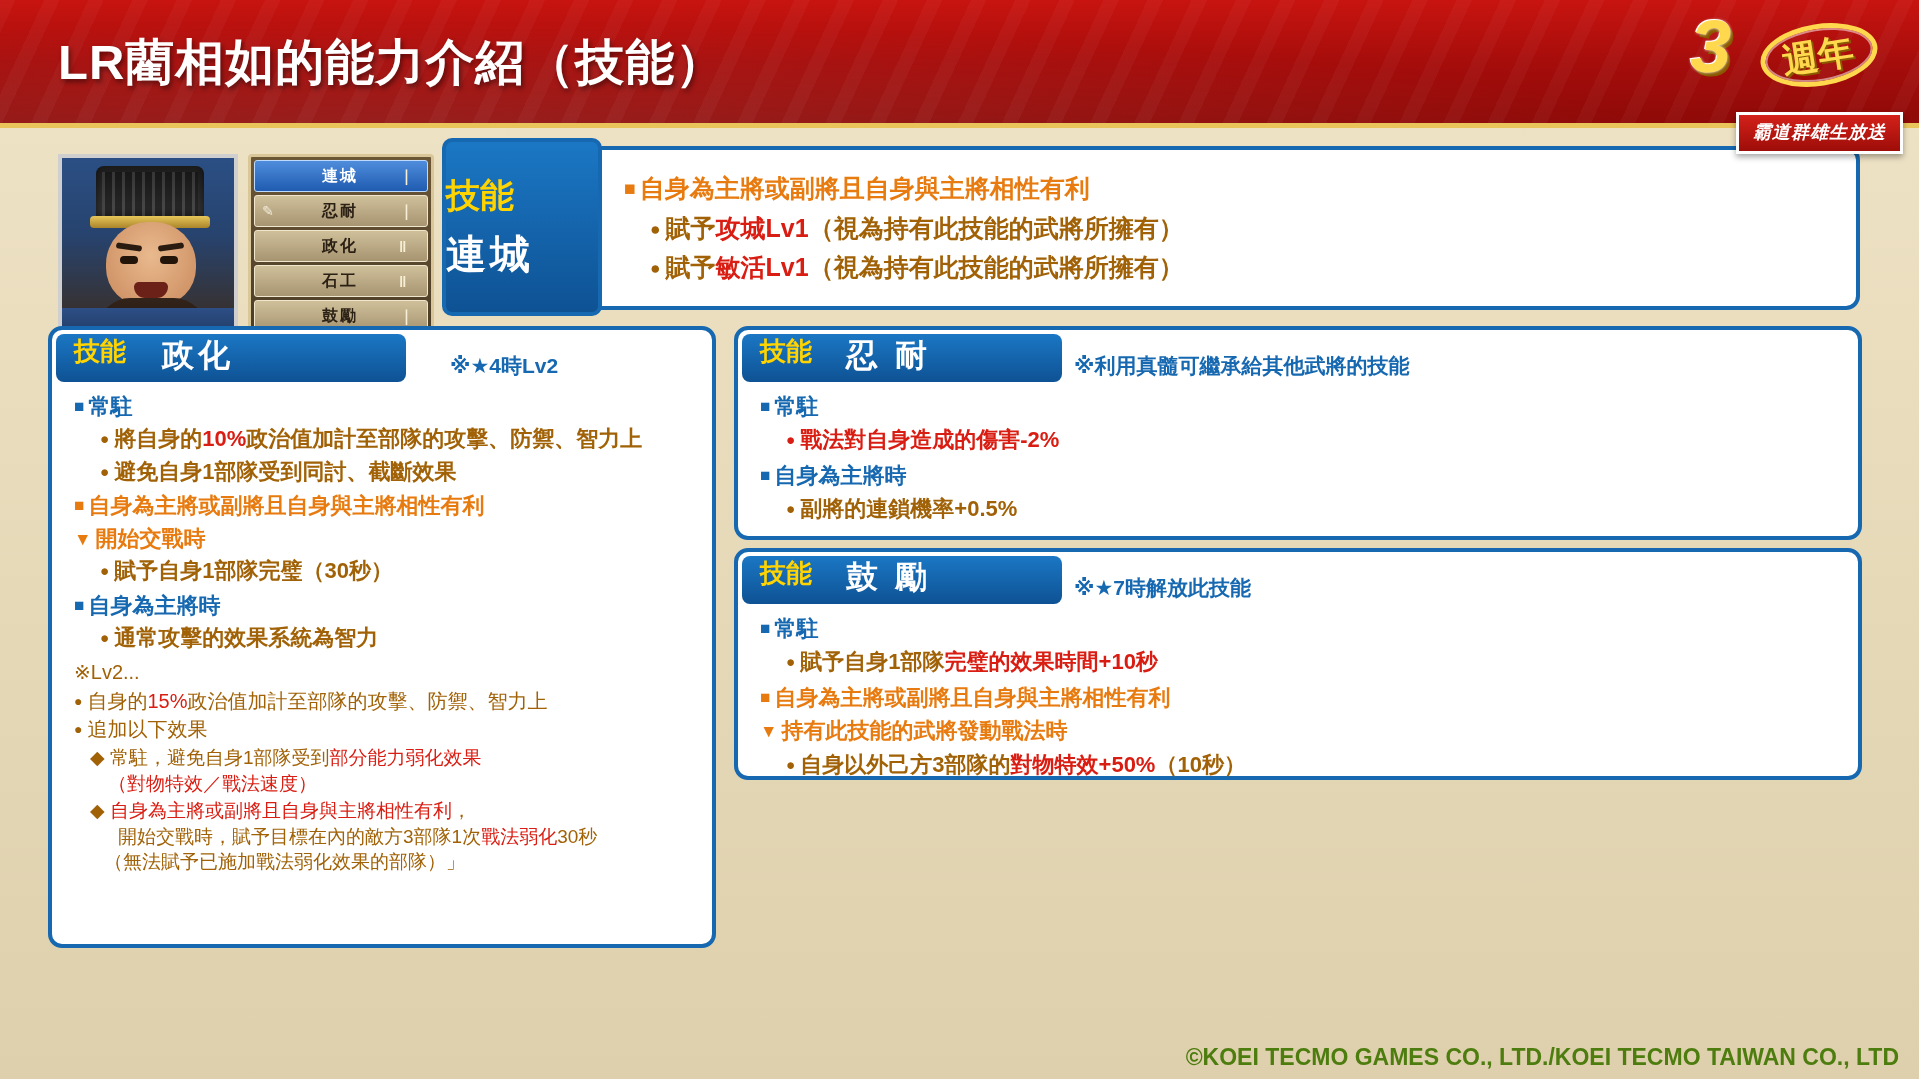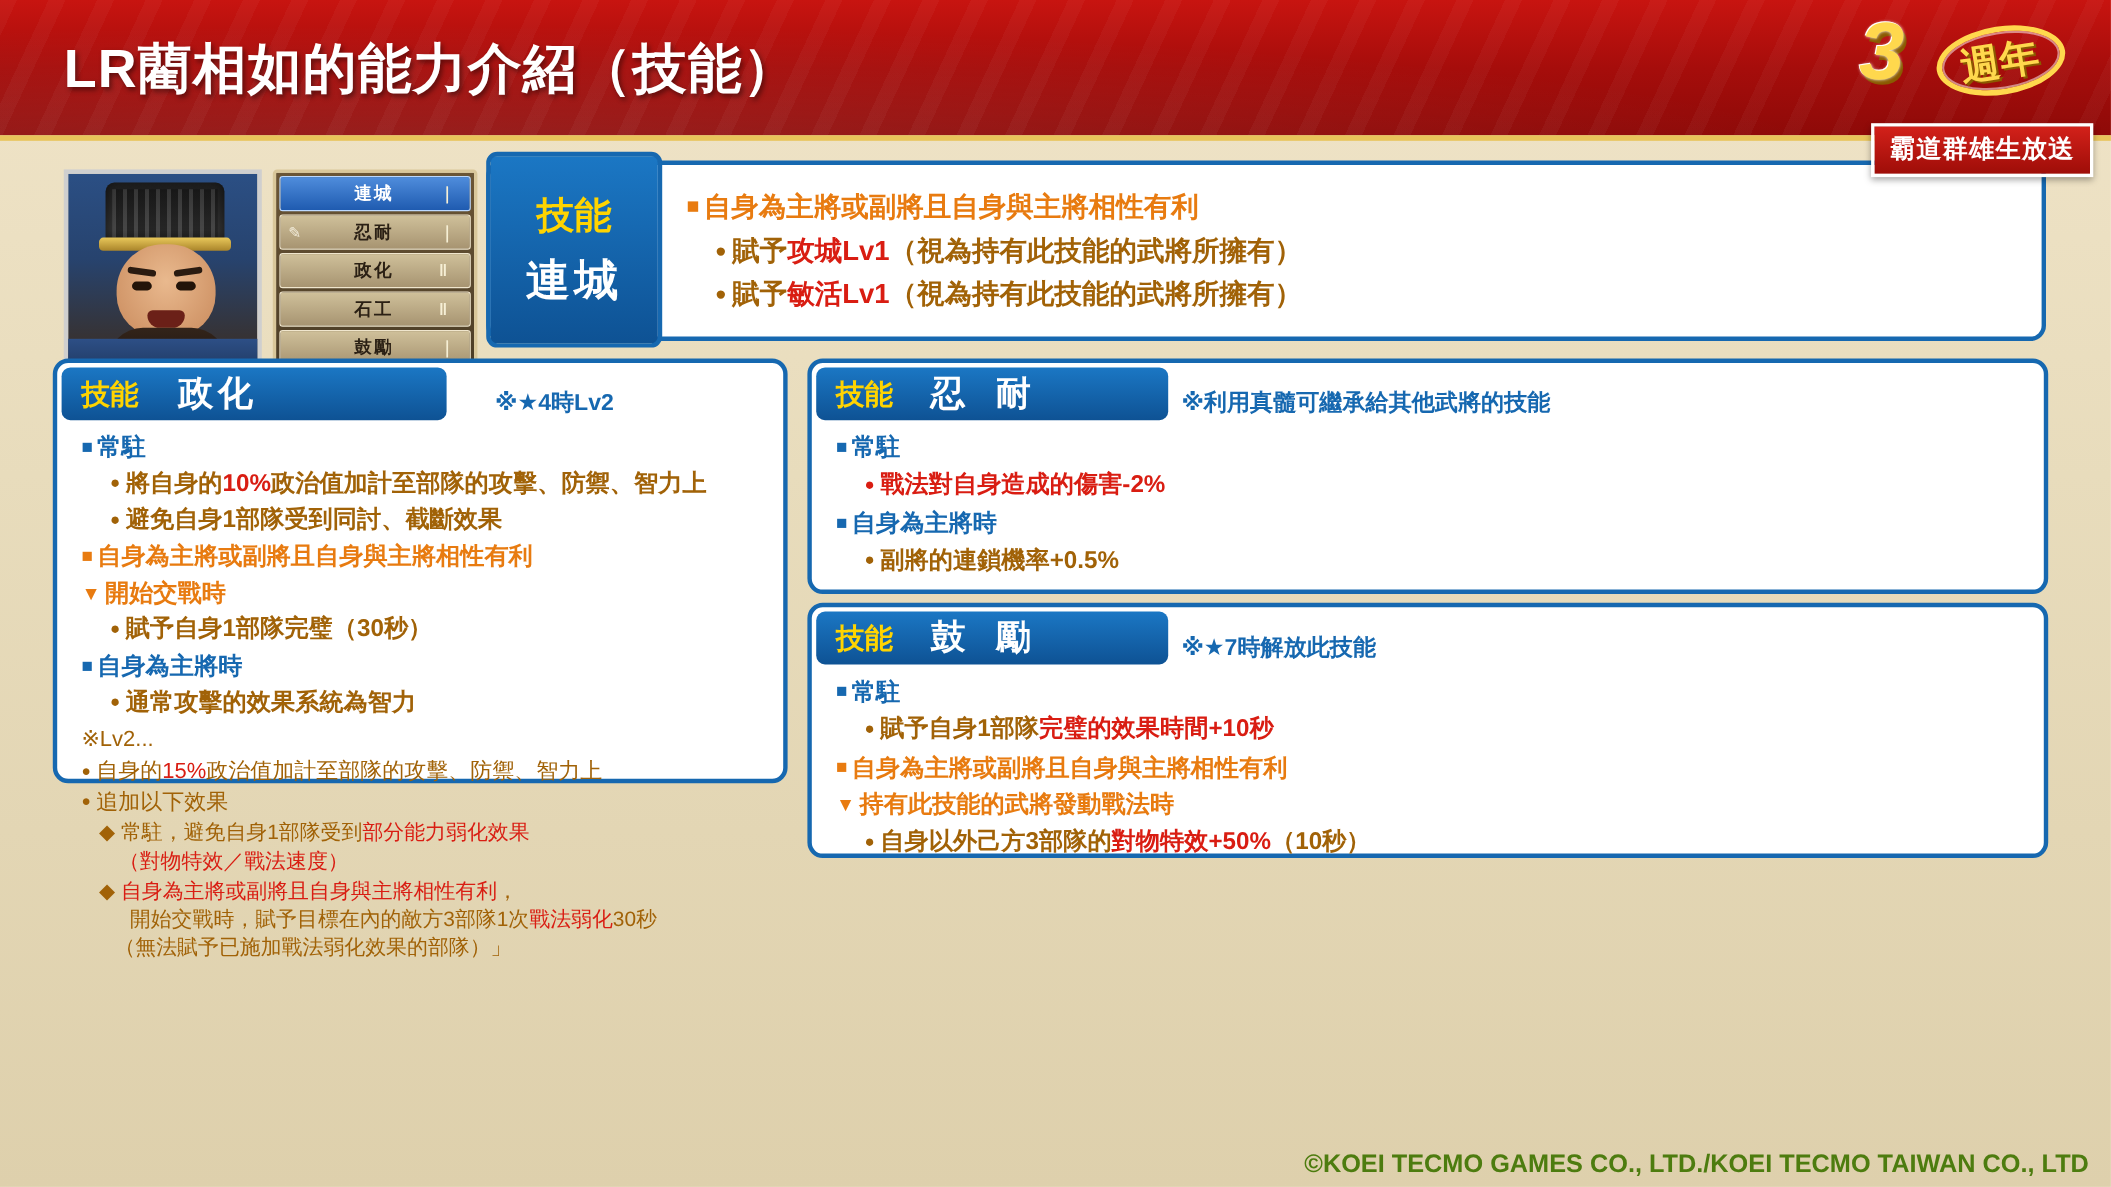--- a/index.html
+++ b/index.html
@@ -56,24 +56,25 @@
   .anniv .yrs {
     position: absolute; left: 100px; top: 30px;
     font-size: 36px; font-weight: bold; color: #ffd84d;
     transform: rotate(-9deg);
     text-shadow: 2px 2px 0 #8a5a00;
   }
   .banner-red {
     position: absolute; right: 16px; top: 112px; z-index: 6;
     background: linear-gradient(180deg,#d3211a,#9e0d08);
     border: 3px solid #fff;
-    color: #fff; font-size: 23px; font-weight: bold;
+    color: #fff; font-size: 18px; font-weight: bold;
     padding: 5px 14px 7px;
     box-shadow: 0 3px 6px rgba(0,0,0,.35);
     letter-spacing: 1px;
+    font-style: italic;
   }
 
   
   .portrait {
     position: absolute; left: 58px; top: 154px; width: 180px; height: 180px;
     border: 4px solid #cfcfcf;
     background: linear-gradient(180deg,#2b4f84 0%, #27436e 45%, #3b2d22 100%);
     overflow: hidden;
   }
   .portrait .hat {
@@ -149,21 +150,21 @@
     position: absolute;
     background: #fff;
     border: 4px solid #1668b0;
     border-radius: 14px;
   }
   .tagbox {
     position: absolute;
     background: linear-gradient(180deg,#1b77c4,#0e5294);
     border-radius: 10px;
     color: #fff;
-    display: flex; flex-direction: column; justify-content: center; align-items: center; font-family: Liberation Mono, monospace;
+    display: flex; flex-direction: column; justify-content: center; 
   }
   .tag-lab { color: #ffd400; font-weight: bold; }
   .tag-name { color: #fff; font-weight: bold; letter-spacing: 4px; }
 
   
   #panel-lianchang { left: 442px; top: 146px; width: 1418px; height: 164px; }
   #tag-lianchang {
     left: 442px; top: 138px; width: 160px; height: 178px;
     border: 4px solid #1668b0;
   }
@@ -180,21 +181,21 @@
   .b { font-weight: bold; }
 
   .h-sq { font-weight: bold; }
   .h-sq::before { content: "\25A0"; font-size: .78em; margin-right: 4px; vertical-align: 2px; }
   .h-tri::before { content: "\25BC"; font-size: .8em; margin-right: 4px; vertical-align: 1px; }
   .dot::before { content: "\25CF"; font-size: .7em; margin-right: 5px; vertical-align: 2px; }
   .indent1 { padding-left: 26px; }
   .indent2 { padding-left: 16px; }
 
   
-  #panel-zhenghua { left: 48px; top: 326px; width: 668px; height: 386px; }
+  #panel-zhenghua { left: 48px; top: 326px; width: 668px; height: 622px; }
   #tag-zhenghua { left: 56px; top: 334px; width: 350px; height: 48px; border-radius: 8px;
     flex-direction: row; justify-content: flex-start; }
   #tag-zhenghua .tag-lab { font-size: 26px; margin-left: 18px; }
   #tag-zhenghua .tag-name { font-size: 32px; margin-left: 36px; }
   .note {
     position: absolute; font-weight: bold; color: #1668b0; font-size: 21px;
   }
 
   
   #panel-rennai { left: 734px; top: 326px; width: 1128px; height: 214px; }

